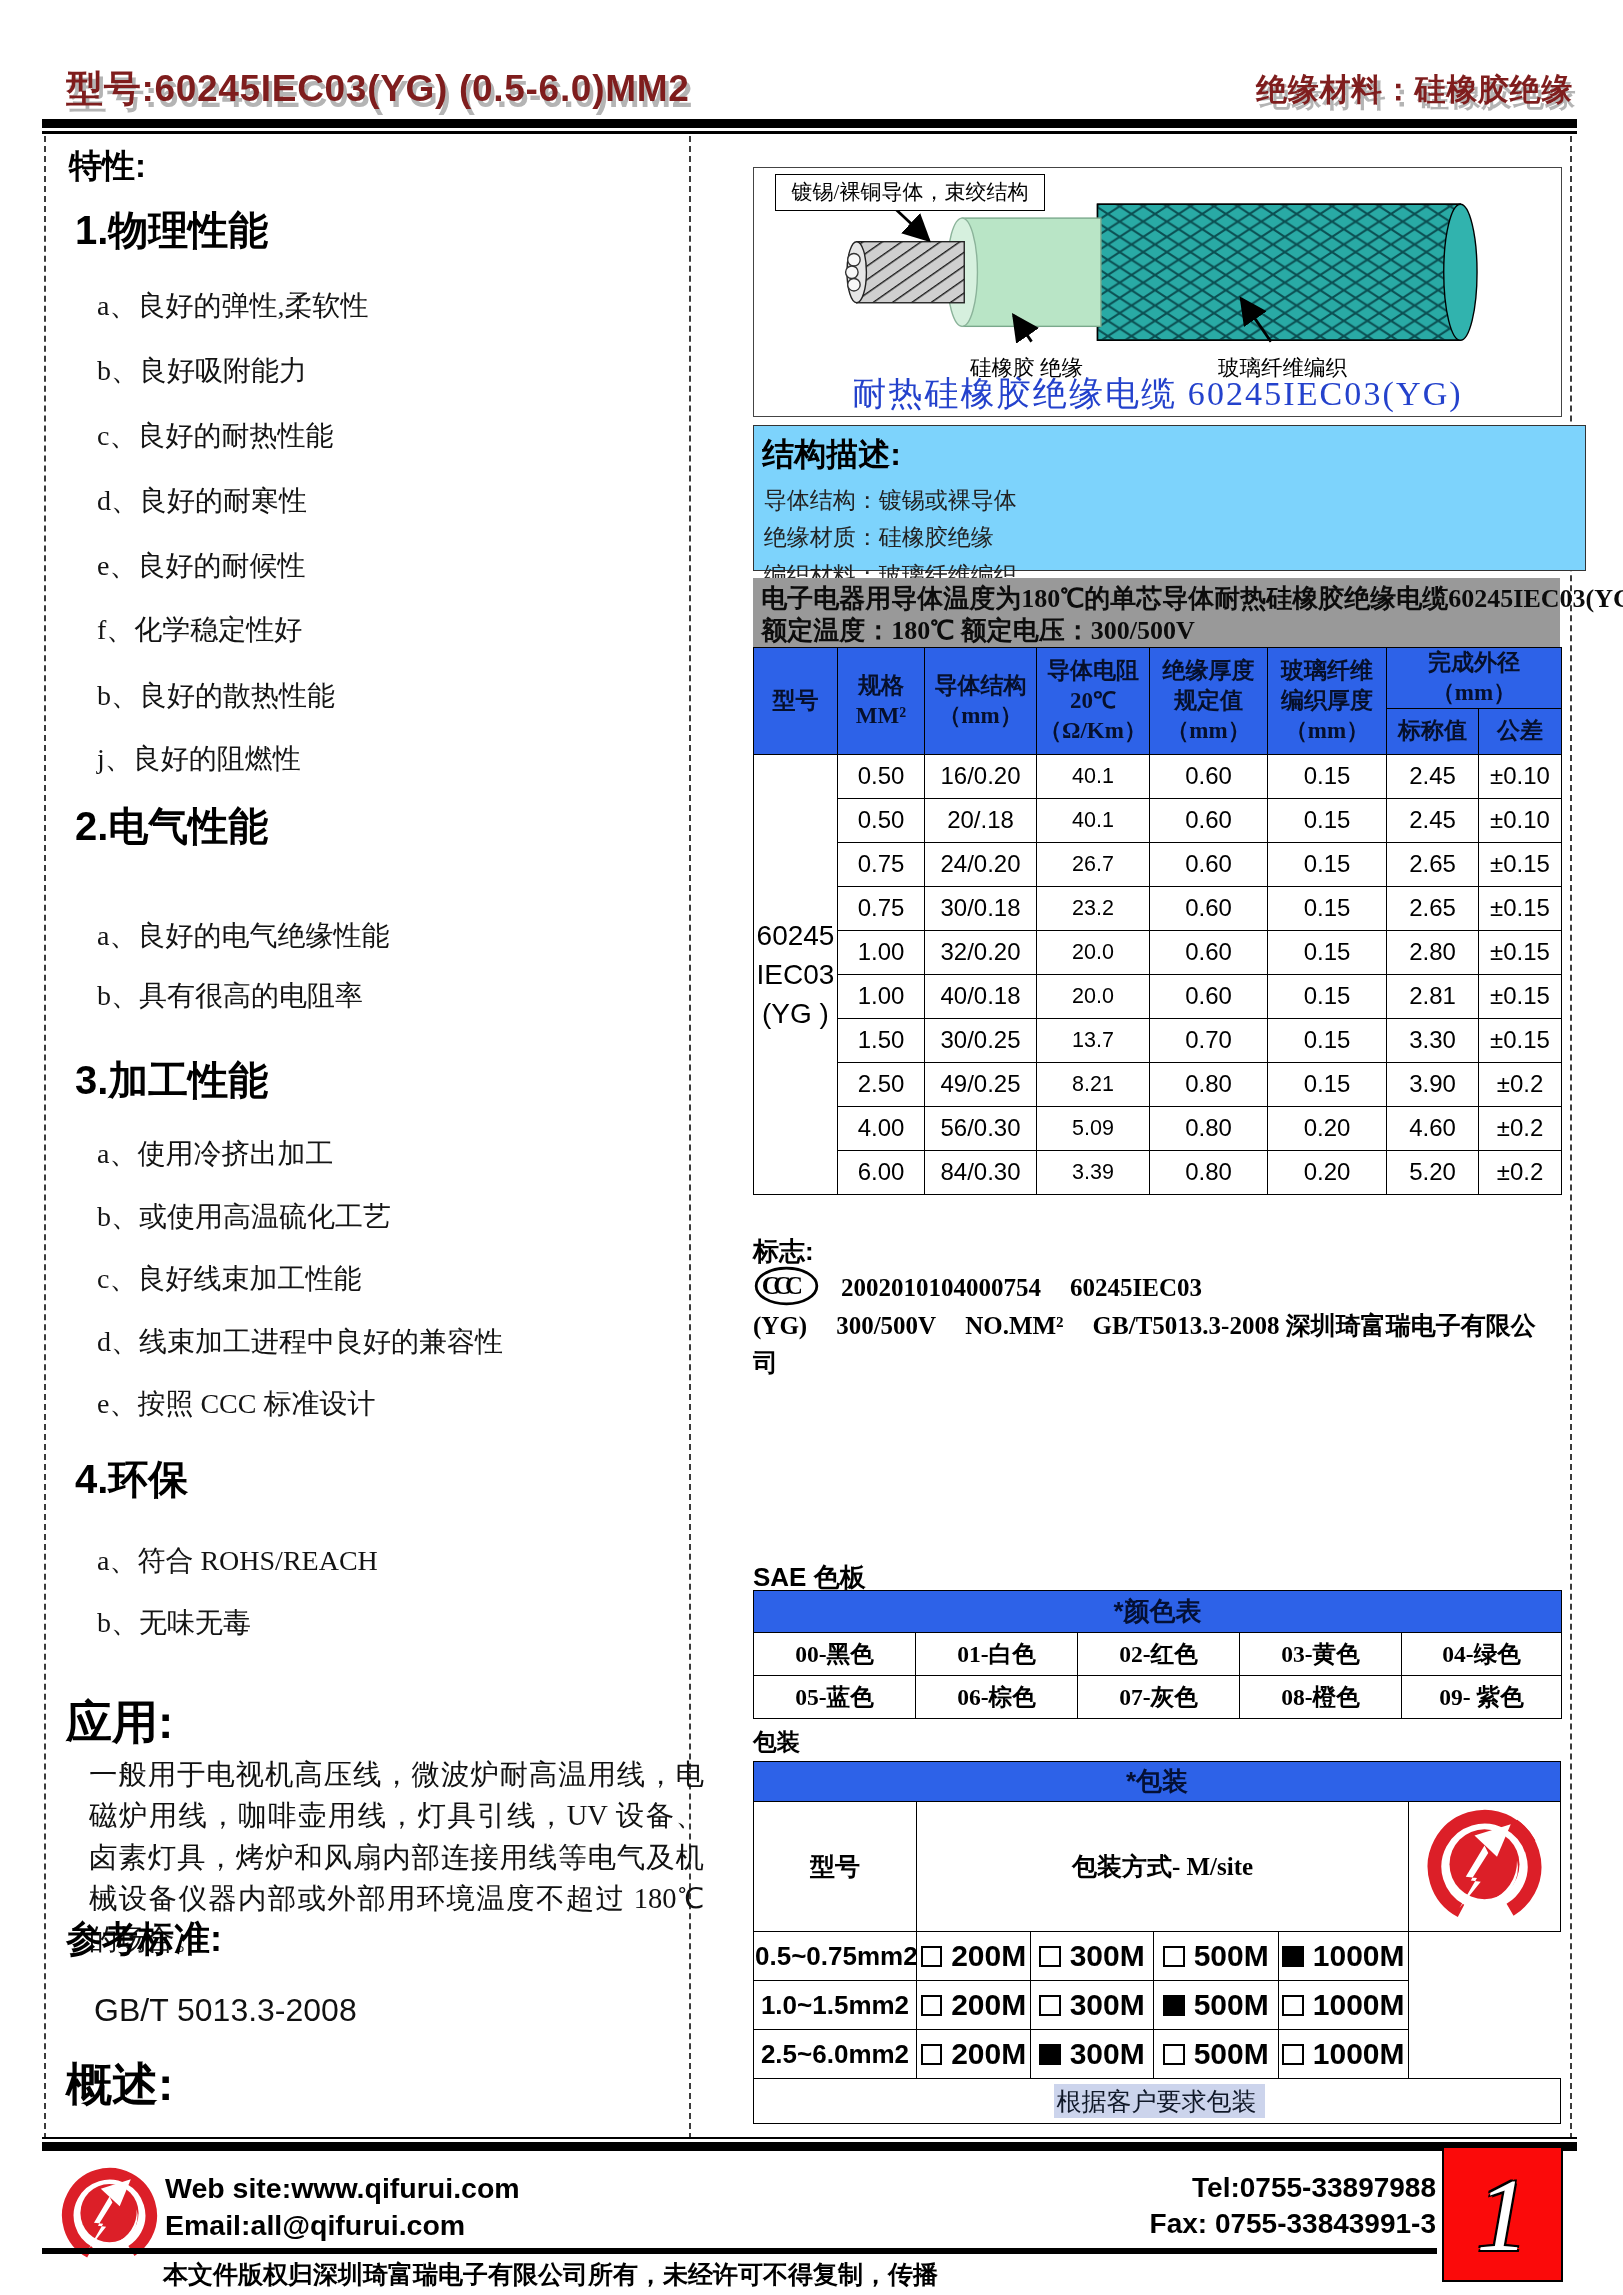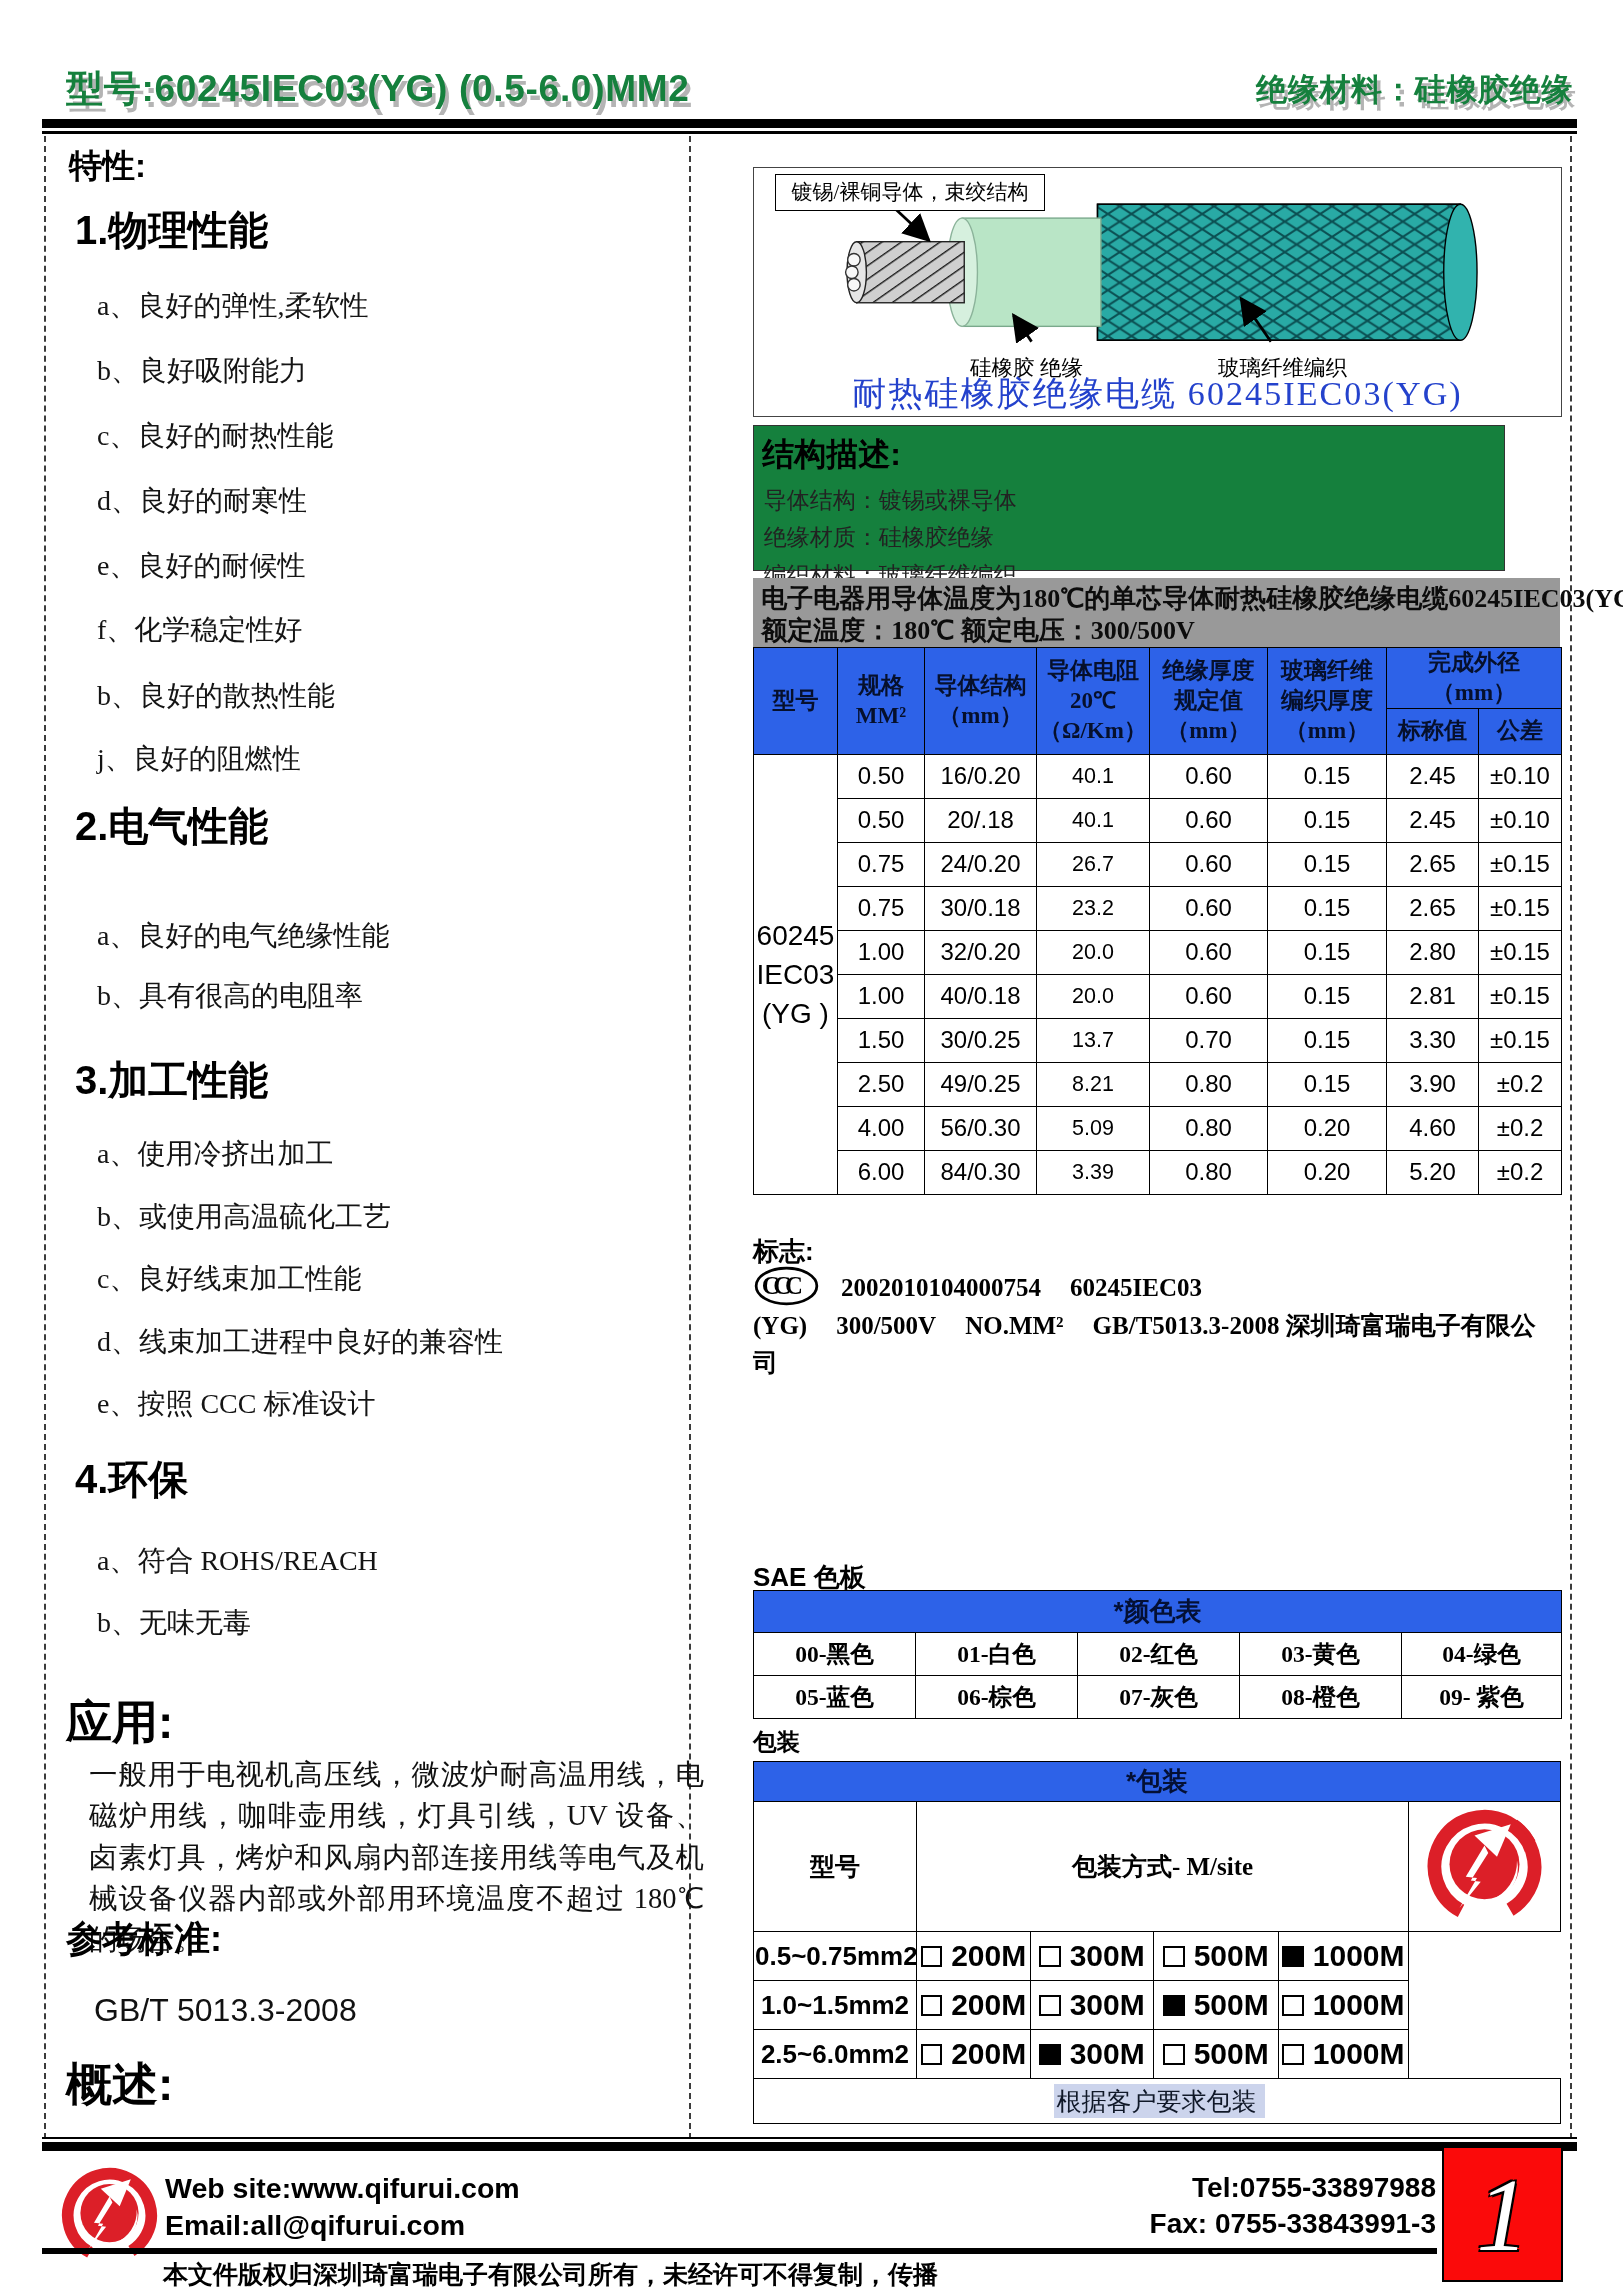--- a/index.html
+++ b/index.html
@@ -1,20 +1,20 @@
 <!DOCTYPE html>
 <html style="font-size:11px"><head>
 <meta charset="utf-8">
 <style>
   html,body{margin:0;padding:0;background:#fff;}
   .page{position:relative;width:1623px;height:2295px;background:#fff;overflow:hidden;
         font-family:"Liberation Sans",sans-serif;color:#000;}
   .abs{position:absolute;}
   
-  .hdr{font-weight:bold;color:#15803d;text-shadow:3.5px 6.2px 0 #b4b4b4;letter-spacing:0.7px;white-space:nowrap;}
+  .hdr{font-weight:bold;color:#7f1d1d;text-shadow:3.5px 6.2px 0 #b4b4b4;letter-spacing:0.7px;white-space:nowrap;}
   .hdr-model{left:66px;top:64px;font-size:37px;}
   .hdr-material{right:50px;top:69px;font-size:31px;}
   .hline{background:#000;}
   .vdash{width:0;border-left:2.1px dashed #3c3c3c;}
   
   .feat-title{left:69px;top:144px;font-size:33px;font-weight:bold;}
   .sec-h{left:75px;font-size:40px;font-weight:bold;white-space:nowrap;}
   .feat-item{left:97px;font-size:28px;font-family:"Liberation Serif",serif;color:#141414;white-space:nowrap;}
   .big-h{left:66px;font-size:46px;font-weight:bold;white-space:nowrap;}
   .app-par{left:89px;top:1754px;width:615px;font-size:28.5px;line-height:1.45;
@@ -22,21 +22,21 @@
   .refv{left:94px;top:1992px;font-size:32px;color:#111;}
   
   .figbox{left:753px;top:167px;width:807px;height:248px;border:1.4px solid #444;background:#fff;}
   .figbox svg{position:absolute;left:0;top:0;}
   .fig-lblbox{position:absolute;left:21px;top:5.6px;width:268px;height:35px;border:1.4px solid #000;
               font:21px "Liberation Serif",serif;display:flex;align-items:center;justify-content:center;background:#fff;}
   .fig-lbl{position:absolute;top:185px;font:21.5px "Liberation Serif",serif;text-align:center;width:167px;}
   .fig-cap{position:absolute;left:0;top:203px;width:100%;text-align:center;font:34px "Liberation Serif",serif;
            color:#2442cc;letter-spacing:2.1px;}
   
-  .structbox{left:753px;top:425px;width:752px;height:146px;border:1.4px solid #333;background:#15803d;box-sizing:border-box;}
+  .structbox{left:753px;top:425px;width:833px;height:146px;border:1.4px solid #333;background:#7dd3fc;box-sizing:border-box;}
   .struct-title{margin:7px 0 8.3px 8.3px;font-size:32px;font-weight:bold;}
   .struct-line{margin:1.4px 0 6.2px 9.7px;font:23px "Liberation Serif",serif;color:#222;}
   
   .intro{left:753px;top:578px;width:807px;height:71px;background:#999;box-sizing:border-box;
          padding:4.9px 8.3px;font:bold 26px "Liberation Serif",serif;color:#0c0c0c;line-height:32px;white-space:nowrap;}
   
   table{border-collapse:collapse;table-layout:fixed;}
   
   .spec{left:753px;top:647px;width:807px;}
   .spec th,.spec td{border:1.4px solid #000;text-align:center;vertical-align:middle;padding:0;overflow:hidden;}

